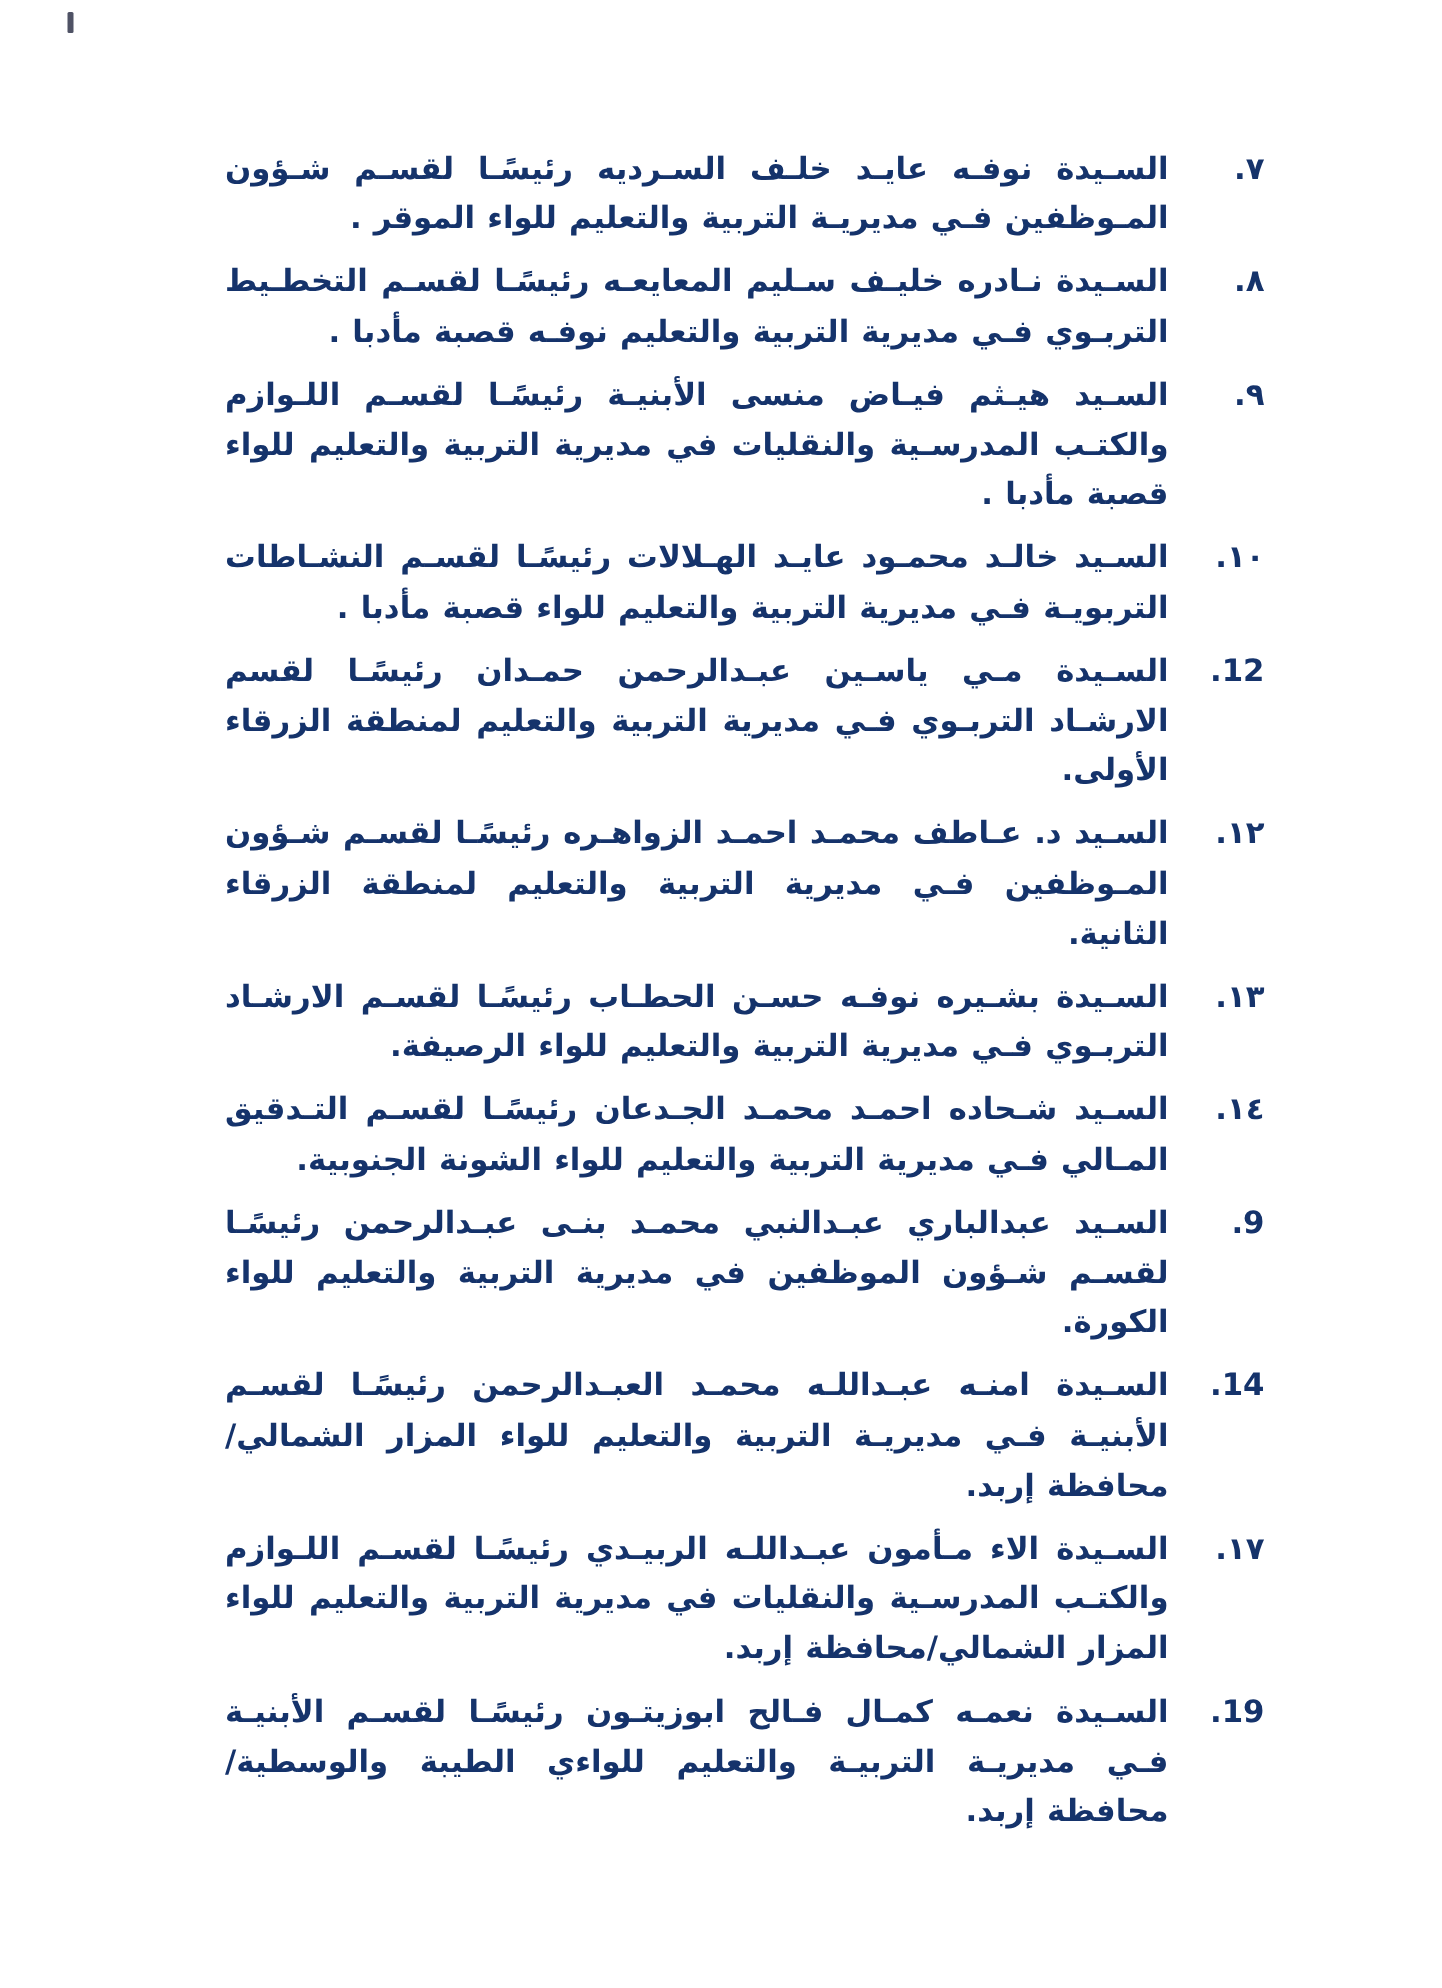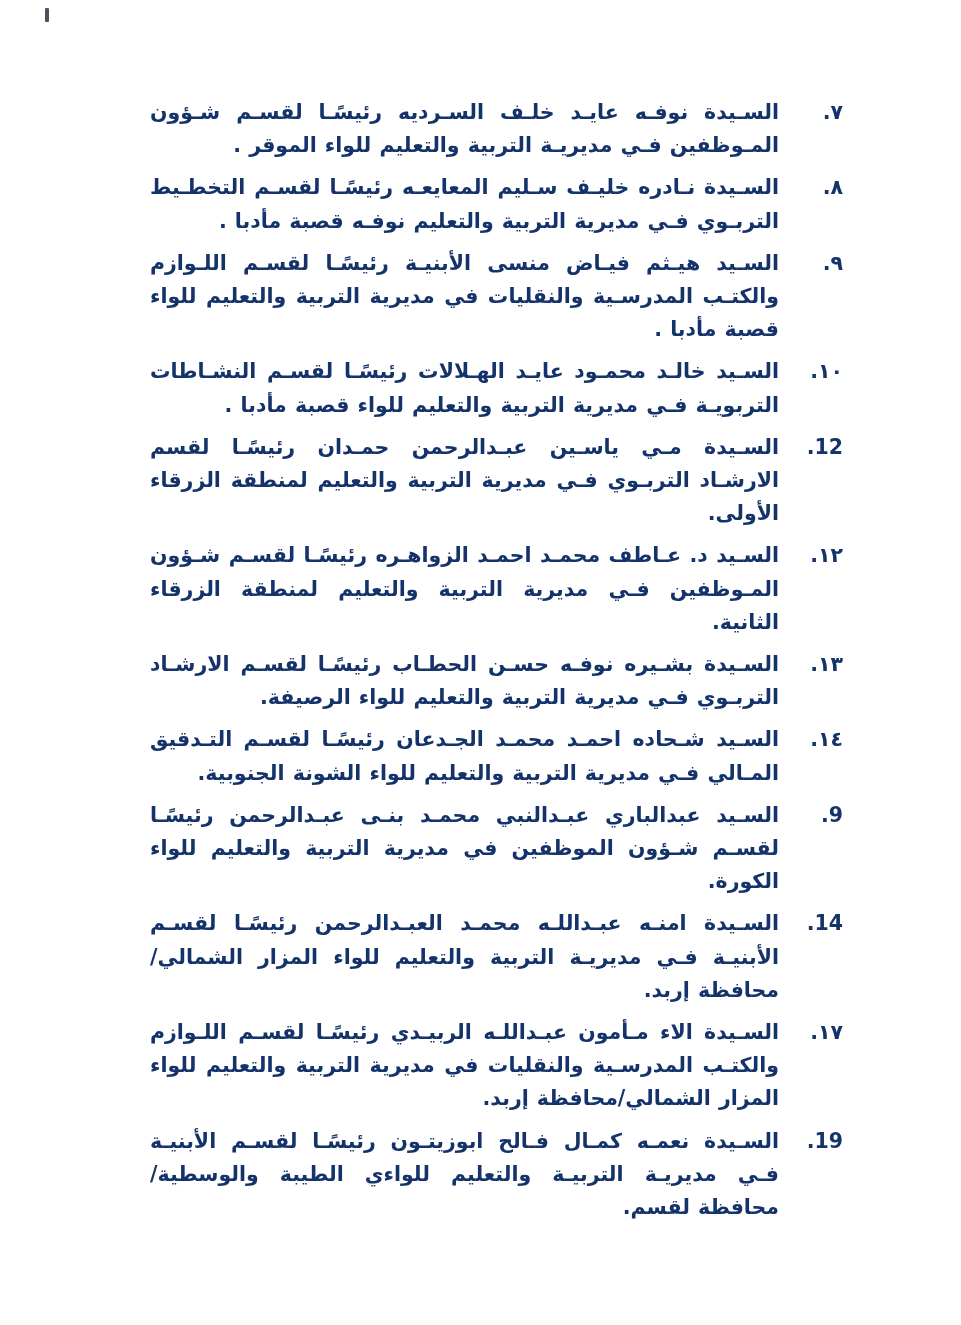--- a/index.html
+++ b/index.html
@@ -127,19 +127,19 @@
         <span class="txt">السـيدة امنـه عبـداللـه محمـد العبـدالرحمن رئيسًـا لقسـم الأبنيـة فـي مديريـة التربية والتعليم للواء المزار الشمالي/محافظة إربد.</span>
       </li>
 
       <li>
         <span class="num">١٧.</span>
         <span class="txt">السـيدة الاء مـأمون عبـداللـه الربيـدي رئيسًـا لقسـم اللـوازم والكتـب المدرسـية والنقليات في مديرية التربية والتعليم للواء المزار الشمالي/محافظة إربد.</span>
       </li>
 
       <li>
         <span class="num">19.</span>
-        <span class="txt">السـيدة نعمـه كمـال فـالح ابوزيتـون رئيسًـا لقسـم الأبنيـة فـي مديريـة التربيـة والتعليم للواءي الطيبة والوسطية/محافظة لقسم.</span>
+        <span class="txt">السـيدة نعمـه كمـال فـالح ابوزيتـون رئيسًـا لقسـم الأبنيـة فـي مديريـة التربيـة والتعليم للواءي الطيبة والوسطية/محافظة إربد.</span>
       </li>
 
     </ol>
   </div>
 
 </div>
 
 </body></html>

